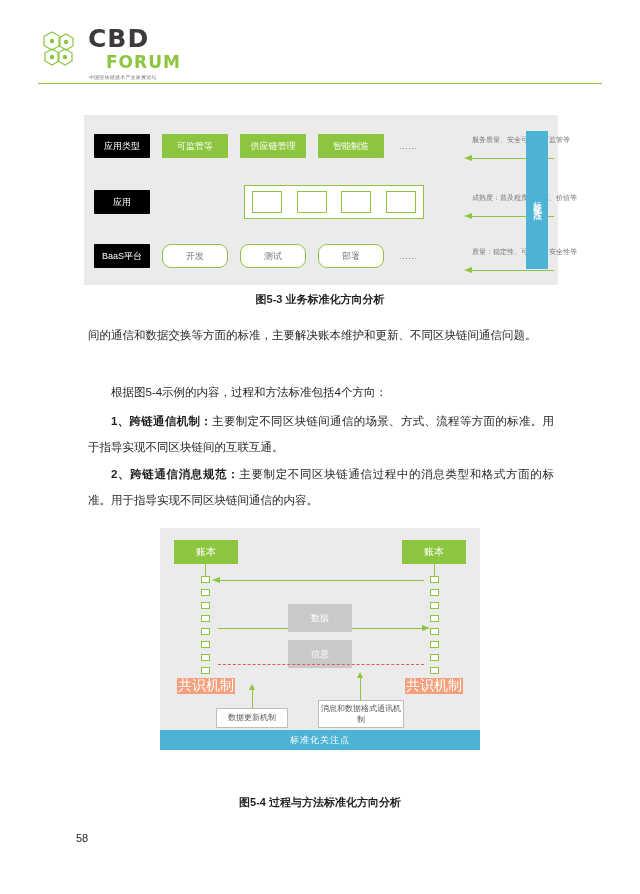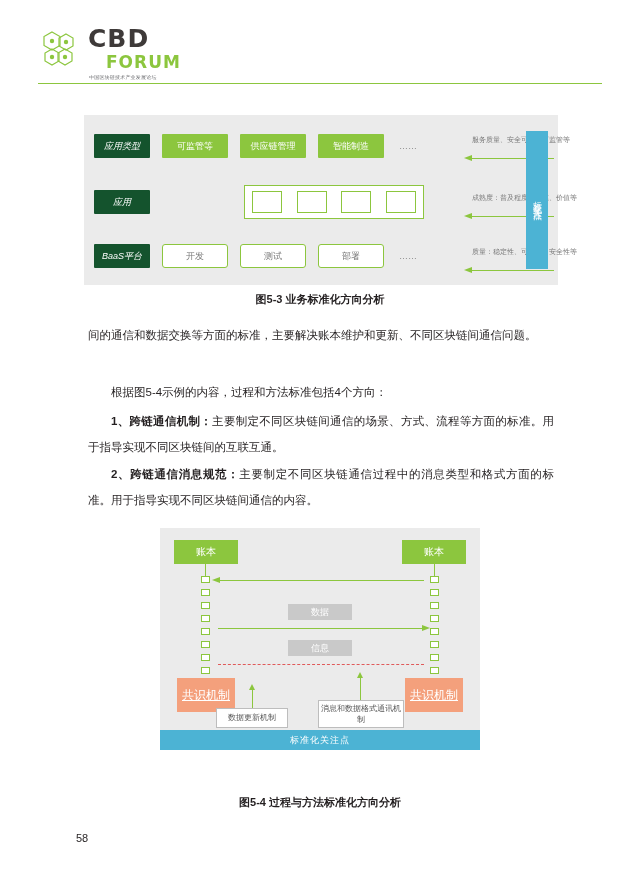--- a/index.html
+++ b/index.html
@@ -91,31 +91,30 @@
     width: 474px;
     height: 28px;
     display: flex;
     align-items: center;
   }
   .fig53 .r1 { top: 17px; }
   .fig53 .r2 { top: 73px; }
   .fig53 .r3 { top: 127px; }
 
   .lbl-orange {
-    background: #14532d;
+    background: #000000;
     color: #ffffff;
     font-size: 9px;
     height: 24px;
     display: flex;
     align-items: center;
     justify-content: center;
     margin-left: 10px;
     width: 56px;
     border-radius: 1px;
-    font-style: italic;
   }
   .lbl-green {
     background: #8cc63e;
     color: #ffffff;
     font-size: 9px;
     height: 24px;
     display: flex;
     align-items: center;
     justify-content: center;
     width: 66px;
@@ -126,21 +125,21 @@
     background: #ffffff;
     border: 1px solid #8cc63e;
     color: #7a7a7a;
     font-size: 9px;
     height: 24px;
     display: flex;
     align-items: center;
     justify-content: center;
     width: 66px;
     margin-left: 12px;
-    border-radius: 3px;
+    border-radius: 9px;
     box-sizing: border-box;
   }
   .dots {
     font-size: 9px;
     color: #8a8a8a;
     margin-left: 12px;
     width: 24px;
     text-align: center;
   }
   .mid-chain {
@@ -275,43 +274,42 @@
     border: 1px solid #8cc63e;
     box-sizing: border-box;
     background: #ffffff;
   }
 
   .pill {
     position: absolute;
     left: 50%;
     transform: translateX(-50%);
     width: 64px;
-    height: 16px;
+    height: 28px;
     background: #c9c9c9;
     color: #ffffff;
     font-size: 9px;
     display: flex;
     align-items: center;
     justify-content: center;
   }
   .pill.p1 { top: 76px; }
   .pill.p2 { top: 112px; }
 
   .consensus {
     position: absolute;
     top: 150px;
     width: 58px;
-    height: 34px;
+    height: 16px;
     background: #f4a07c;
     color: #ffffff;
-    font-size: 12px;
-    display: flex;
-    align-items: center;
-    justify-content: center;
-    text-decoration: underline;
+    font-size: 14px;
+    display: flex;
+    align-items: center;
+    justify-content: center;
   }
   .consensus.left { left: 17px; }
   .consensus.right { right: 17px; }
 
   .wbox {
     position: absolute;
     background: #ffffff;
     border: 1px solid #bdbdbd;
     color: #555555;
     font-size: 8px;

